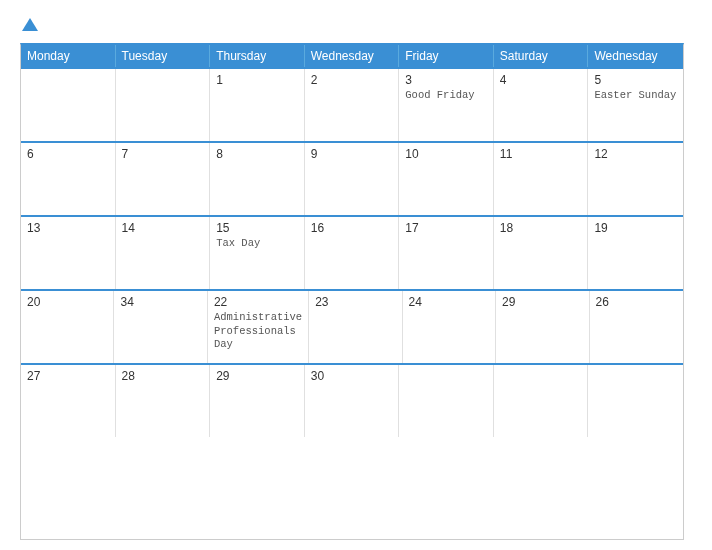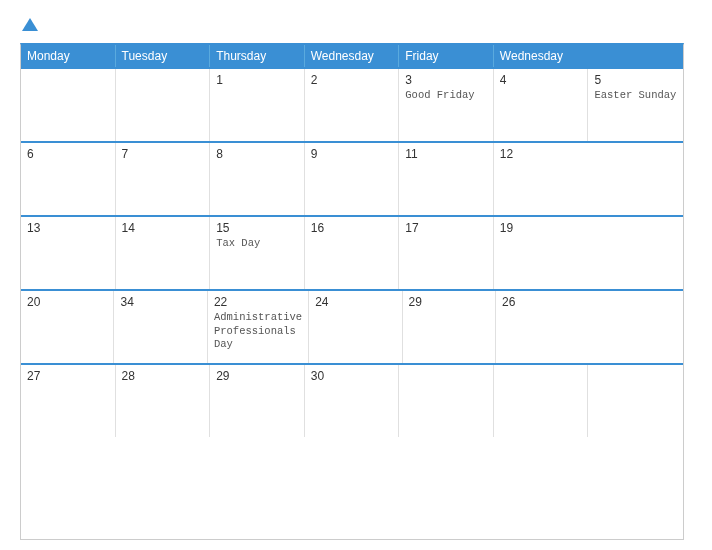--- a/index.html
+++ b/index.html
@@ -133,20 +133,21 @@
     <div class="region"></div>
   </div>
 
   <div class="calendar">
     <div class="cal-header-row">
     <div class="cal-header-cell">Monday</div>
         <div class="cal-header-cell">Tuesday</div>
         <div class="cal-header-cell">Thursday</div>
         <div class="cal-header-cell">Wednesday</div>
         <div class="cal-header-cell">Friday</div>
+        <div class="cal-header-cell">Saturday</div>
         <div class="cal-header-cell">Wednesday</div>
       </div>
     <div class="cal-body">
     <div class="cal-week">
           <div class="cal-cell"></div>
           <div class="cal-cell"></div>
           <div class="cal-cell">
             <span class="day-num">1</span>
           </div>
           <div class="cal-cell">
@@ -171,20 +172,23 @@
           <div class="cal-cell">
             <span class="day-num">7</span>
           </div>
           <div class="cal-cell">
             <span class="day-num">8</span>
           </div>
           <div class="cal-cell">
             <span class="day-num">9</span>
           </div>
           <div class="cal-cell">
+            <span class="day-num">10</span>
+          </div>
+          <div class="cal-cell">
             <span class="day-num">11</span>
           </div>
           <div class="cal-cell">
             <span class="day-num">12</span>
           </div>
         </div>
         <div class="cal-week">
           <div class="cal-cell">
             <span class="day-num">13</span>
           </div>
@@ -195,33 +199,39 @@
             <span class="day-num">15</span>
             <div class="event">Tax Day</div>
           </div>
           <div class="cal-cell">
             <span class="day-num">16</span>
           </div>
           <div class="cal-cell">
             <span class="day-num">17</span>
           </div>
           <div class="cal-cell">
+            <span class="day-num">18</span>
+          </div>
+          <div class="cal-cell">
             <span class="day-num">19</span>
           </div>
         </div>
         <div class="cal-week">
           <div class="cal-cell">
             <span class="day-num">20</span>
           </div>
           <div class="cal-cell">
             <span class="day-num">34</span>
           </div>
           <div class="cal-cell">
             <span class="day-num">22</span>
             <div class="event">Administrative Professionals Day</div>
+          </div>
+          <div class="cal-cell">
+            <span class="day-num">23</span>
           </div>
           <div class="cal-cell">
             <span class="day-num">24</span>
           </div>
           <div class="cal-cell">
             <span class="day-num">29</span>
           </div>
           <div class="cal-cell">
             <span class="day-num">26</span>
           </div>

